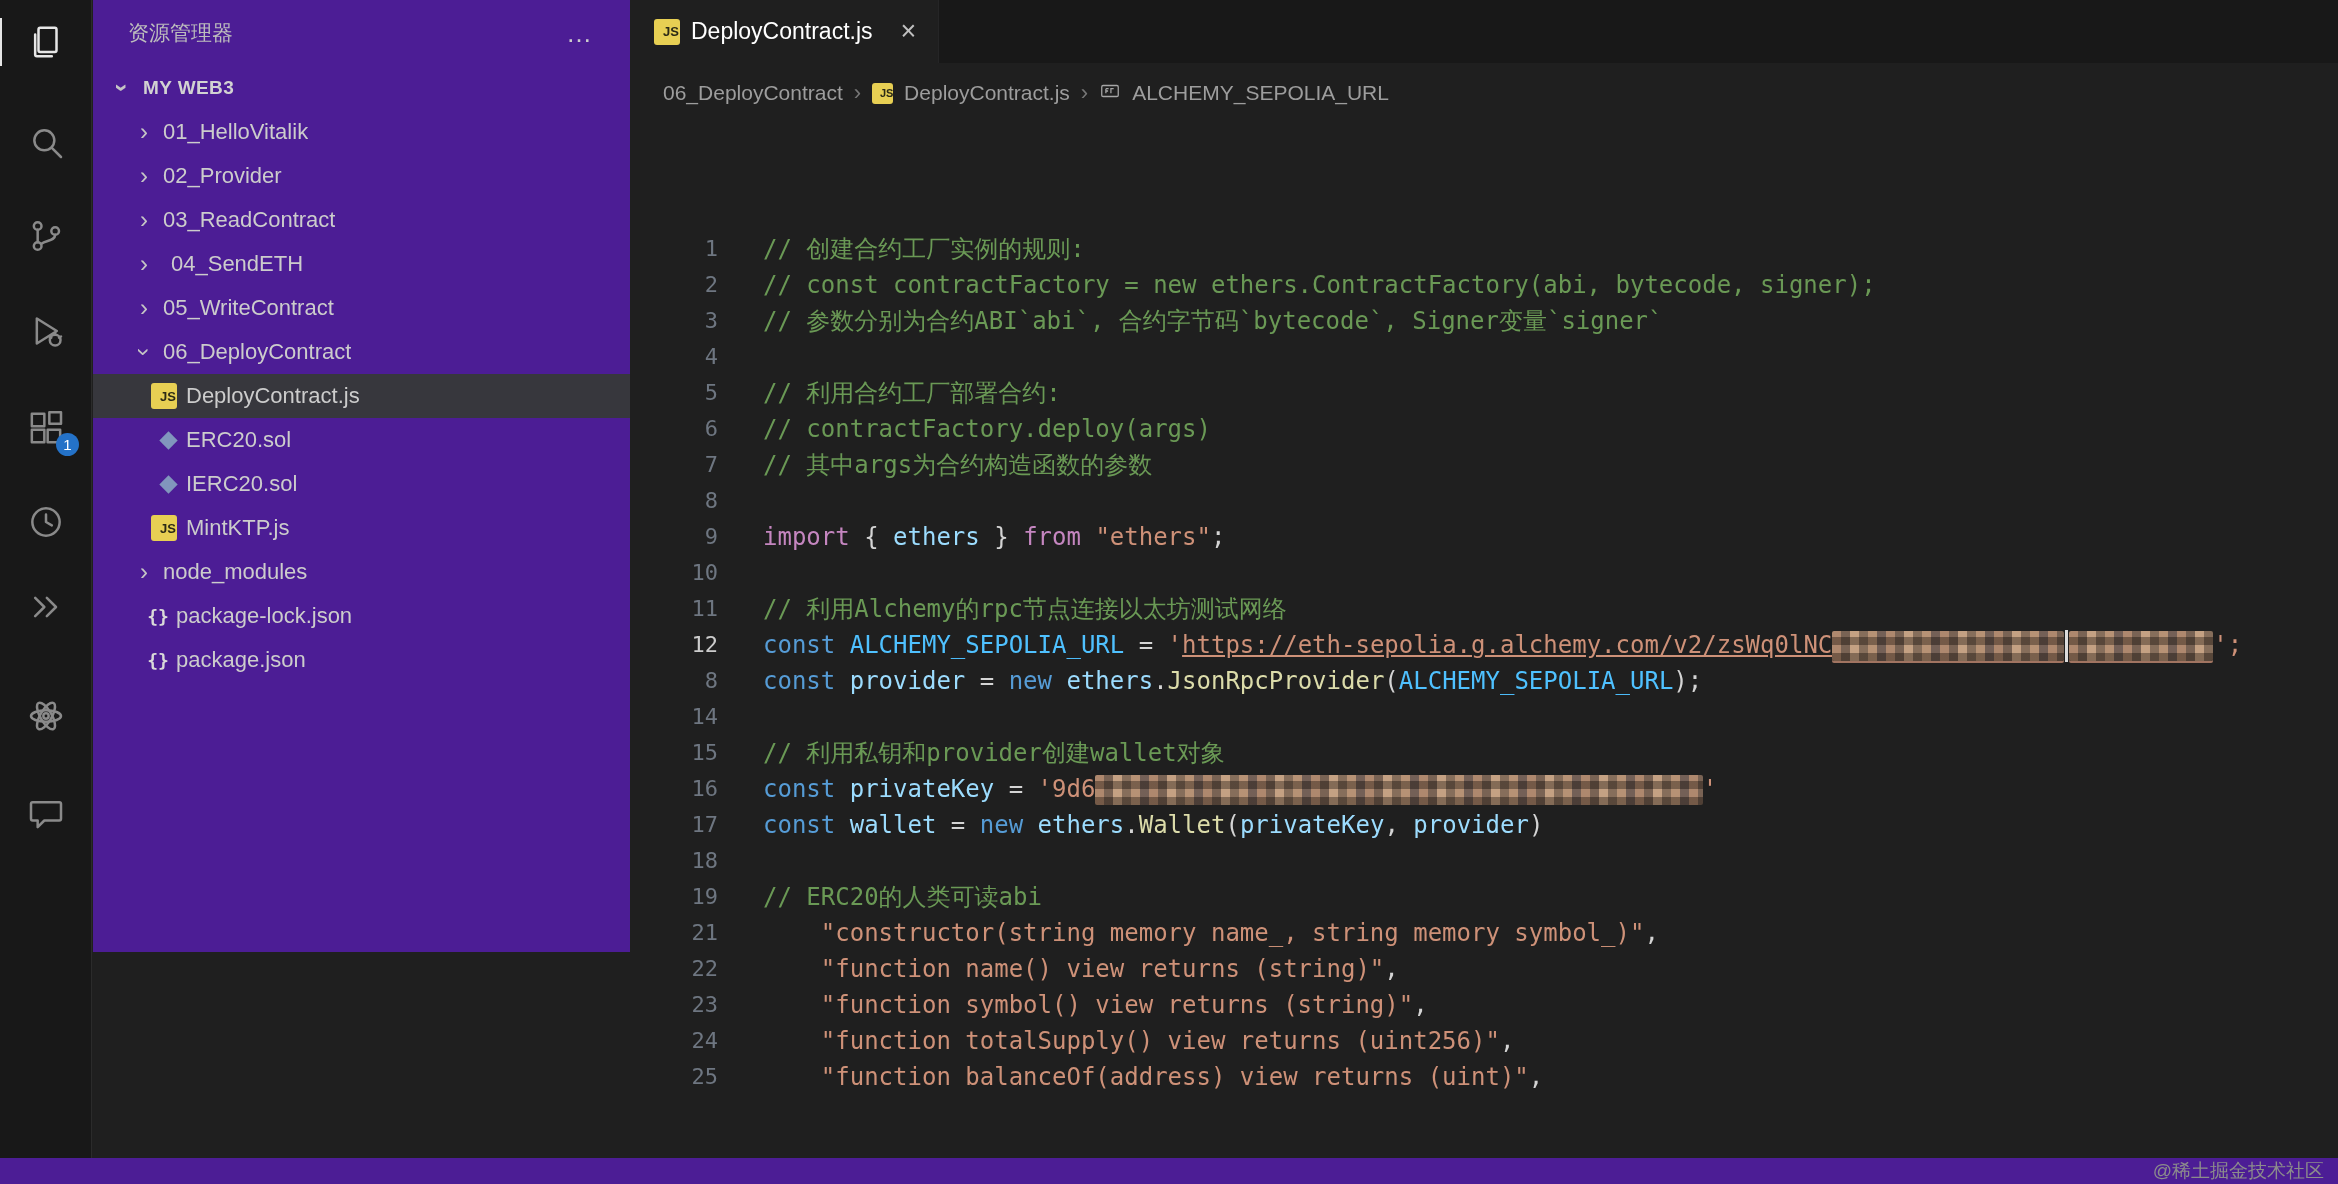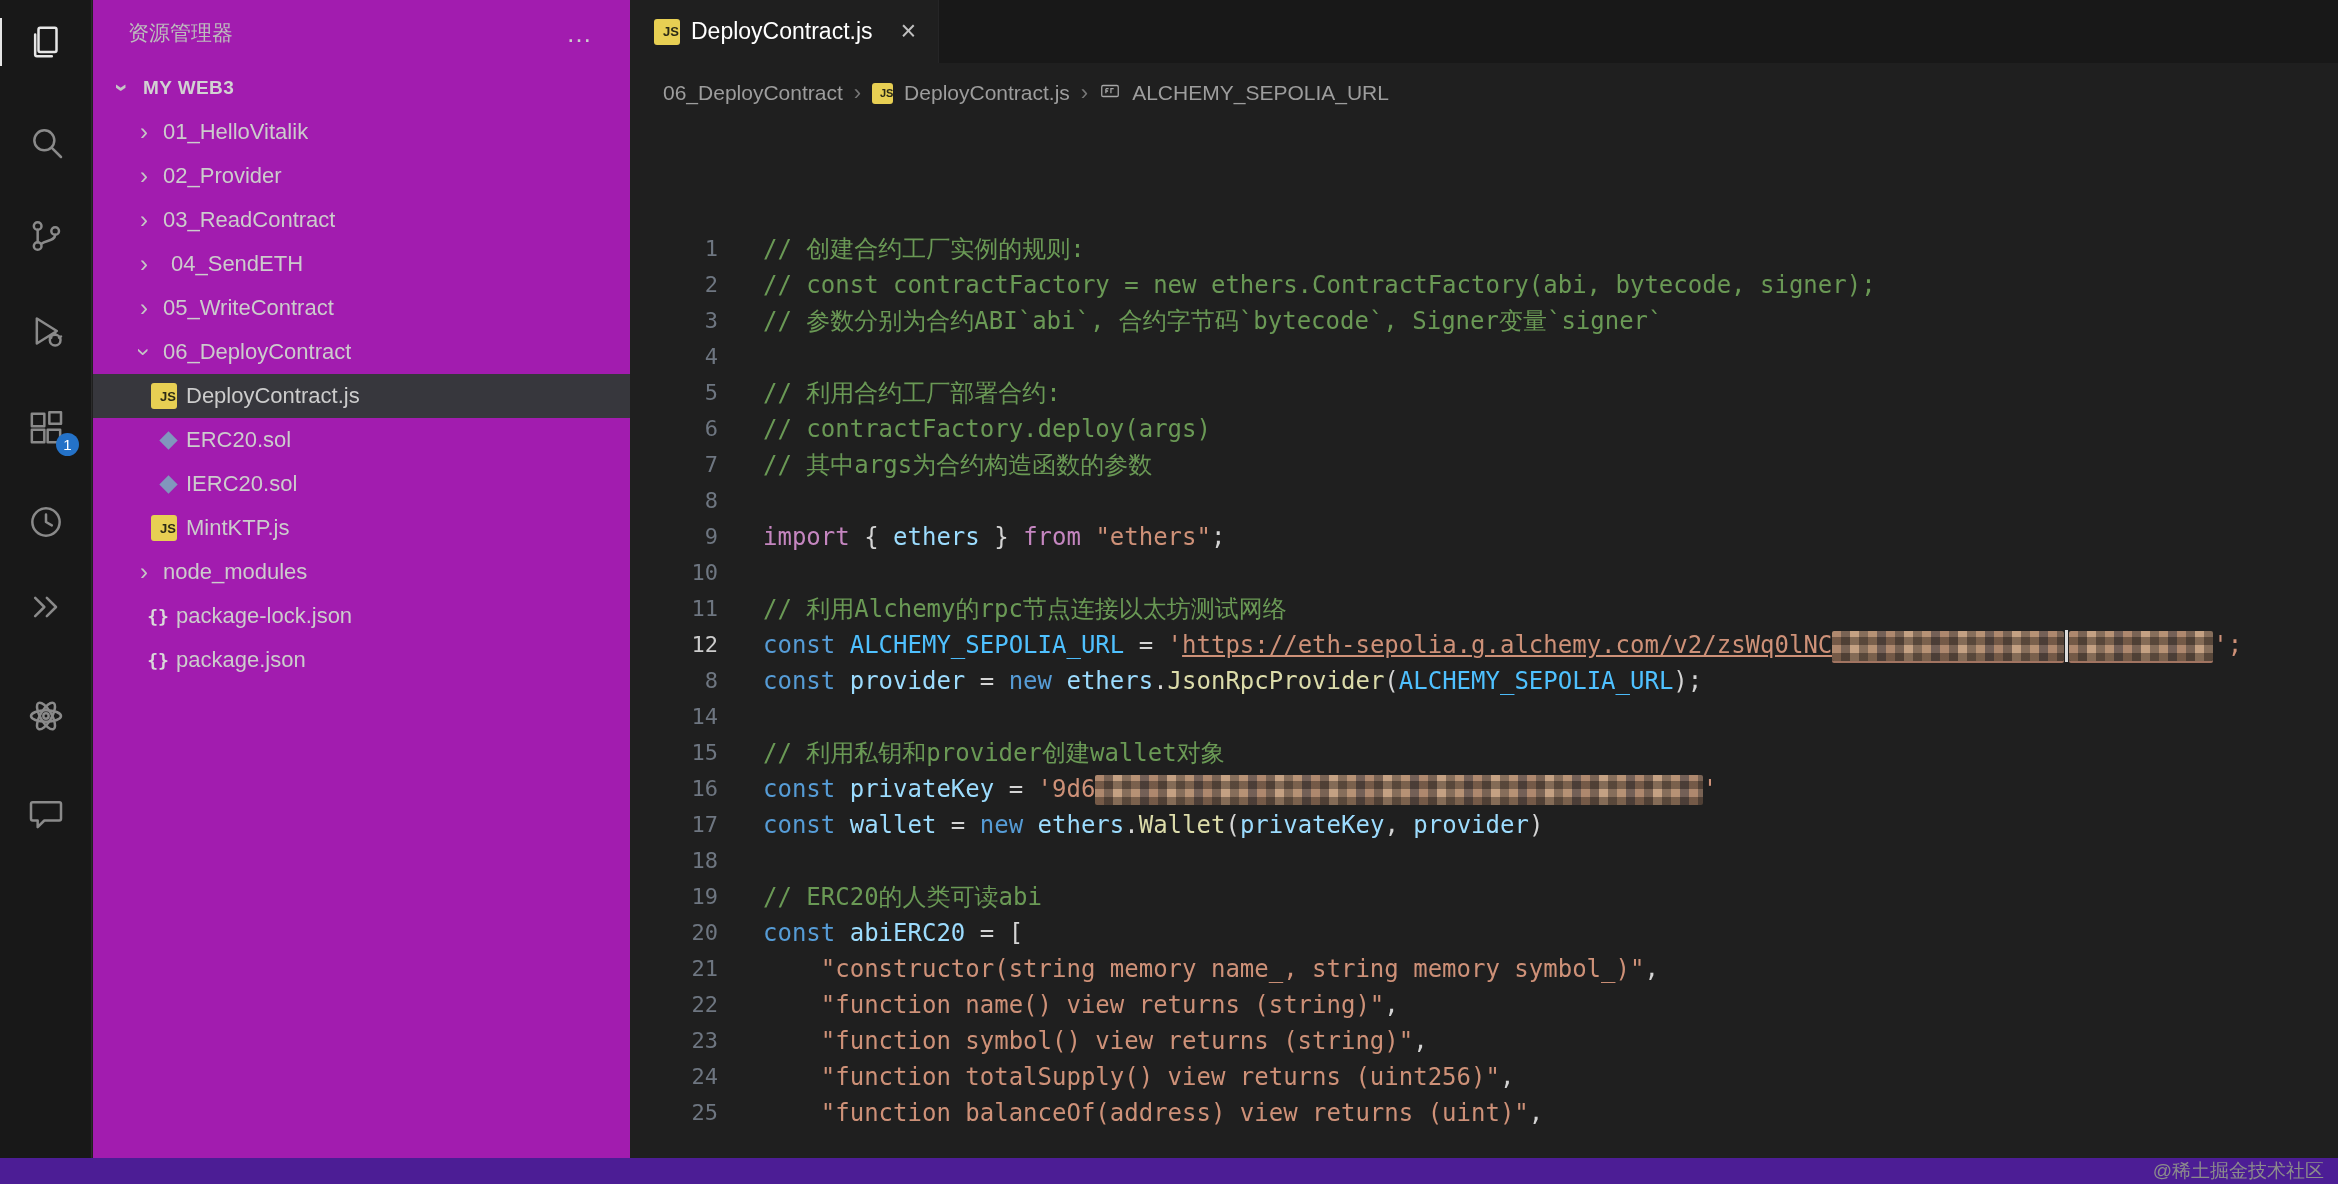--- a/index.html
+++ b/index.html
@@ -15,22 +15,22 @@
   .ai svg { width:40px; height:40px; stroke:#8a8a8a; fill:none;
             stroke-width:1.5; stroke-linecap:round; stroke-linejoin:round; }
   .ai.active svg { stroke:#e6e6e6; }
   .ai.active::before { content:""; position:absolute; left:0; top:12px; bottom:12px;
                        width:2px; background:#e6e6e6; }
   .badge { position:absolute; right:12px; bottom:8px; min-width:23px; height:23px;
            border-radius:12px; background:#2472c8; color:#fff; font-size:15px;
            display:flex; align-items:center; justify-content:center; padding:0 4px; }
 
   
-  #sidebar { position:absolute; left:93px; top:0; width:537px; height:1184px;
-             background:#a21caf; color:#cccccc; z-index:5; }
+  #sidebar { position:absolute; left:93px; top:0; width:537px; height:952px;
+             background:#4c1d95; color:#cccccc; z-index:5; }
   #sb-title { position:absolute; top:0; left:35px; height:66px;
               display:flex; align-items:center; font-size:21px; color:#bdbdbd; }
   #sb-more { position:absolute; top:0; right:38px; height:66px;
              display:flex; align-items:center; font-size:26px; color:#cccccc; cursor:pointer; }
   #sb-section { position:absolute; top:66px; left:0; right:0; height:44px;
                 display:flex; align-items:center; font-weight:bold; font-size:19px;
                 letter-spacing:0.4px; color:#d2d2d2; cursor:pointer; }
   #sb-section .chev { margin-left:16px; }
   #tree { position:absolute; top:110px; left:0; right:0; }
   .trow { display:flex; align-items:center; height:44px; font-size:22px;
@@ -338,24 +338,20 @@
         </div>
         <div class="cl">
           <span class="ln">18</span>
           <span class="lc"></span>
         </div>
         <div class="cl">
           <span class="ln">19</span>
           <span class="lc"><span class="tk-c">// ERC20的人类可读abi</span></span>
         </div>
         <div class="cl">
-          <span class="ln">20</span>
-          <span class="lc"><span class="tk-k">const </span><span class="tk-v">abiERC20</span><span class="tk-o"> = </span><span class="tk-p">[</span></span>
-        </div>
-        <div class="cl">
           <span class="ln">21</span>
           <span class="lc"><span class="tk-p">    </span><span class="tk-s">"constructor(string memory name_, string memory symbol_)"</span><span class="tk-p">,</span></span>
         </div>
         <div class="cl">
           <span class="ln">22</span>
           <span class="lc"><span class="tk-p">    </span><span class="tk-s">"function name() view returns (string)"</span><span class="tk-p">,</span></span>
         </div>
         <div class="cl">
           <span class="ln">23</span>
           <span class="lc"><span class="tk-p">    </span><span class="tk-s">"function symbol() view returns (string)"</span><span class="tk-p">,</span></span>

